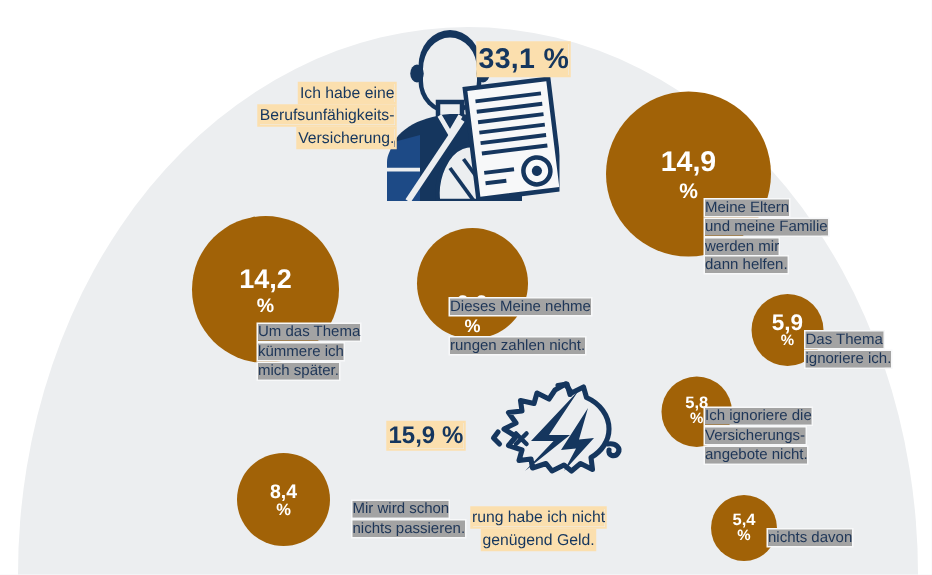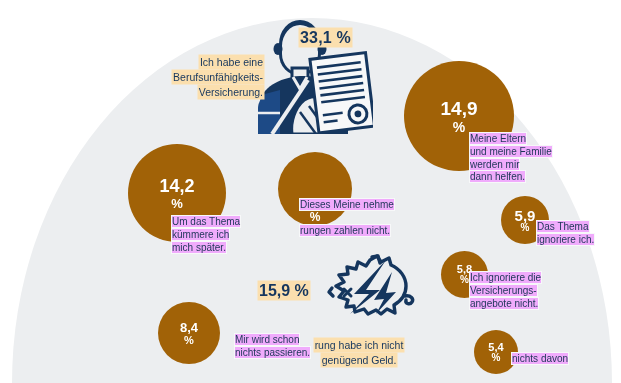--- a/index.html
+++ b/index.html
@@ -67,21 +67,21 @@
 
   
   .cap{
     position:absolute;
     color:#1d3557;
     font-size:10px;
     line-height:1.28;
     z-index:6;
   }
   .cap span{
-    background:#f0abfc;
+    background:#a3a3a3;
     box-shadow:0 0 0 1px #f7f8f9;
     display:inline;
   }
 
   .cap-eltern{left:470px;top:133px;width:115px;}
   .cap-umdas{left:172px;top:216px;width:110px;}
   .cap-risiko{left:300px;top:199px;width:130px;}
   .cap-ignoriere{left:537px;top:221px;width:82px;}
   .cap-verstehe{left:470px;top:272px;width:100px;}
   .cap-nichtsdavon{left:512px;top:353px;width:95px;}
@@ -92,21 +92,21 @@
     position:absolute;
     color:#15365e;
     z-index:7;
   }
   .hl span{
     background:#fbdfae;
     box-shadow:0 0 0 1.5px #fbdfae;
     display:inline;
   }
 
-  .hl-331{left:300px;top:29px;font-size:16px;font-weight:bold;letter-spacing:.2px;}
+  .hl-331{left:319px;top:29px;font-size:19px;font-weight:bold;letter-spacing:.2px;}
   .hl-bu{left:155px;top:55px;width:108px;text-align:right;font-size:10.5px;line-height:1.45;}
   .hl-159{left:259px;top:282px;font-size:16px;font-weight:bold;}
   .hl-geld{left:305px;top:323px;width:108px;text-align:center;font-size:10.5px;line-height:1.45;}
 
   
   .icon-person{position:absolute;left:248px;top:16px;width:125px;height:118px;z-index:5;}
   .icon-piggy{position:absolute;left:314px;top:252px;width:108px;height:70px;z-index:5;}
 </style>
 </head>
 <body>

